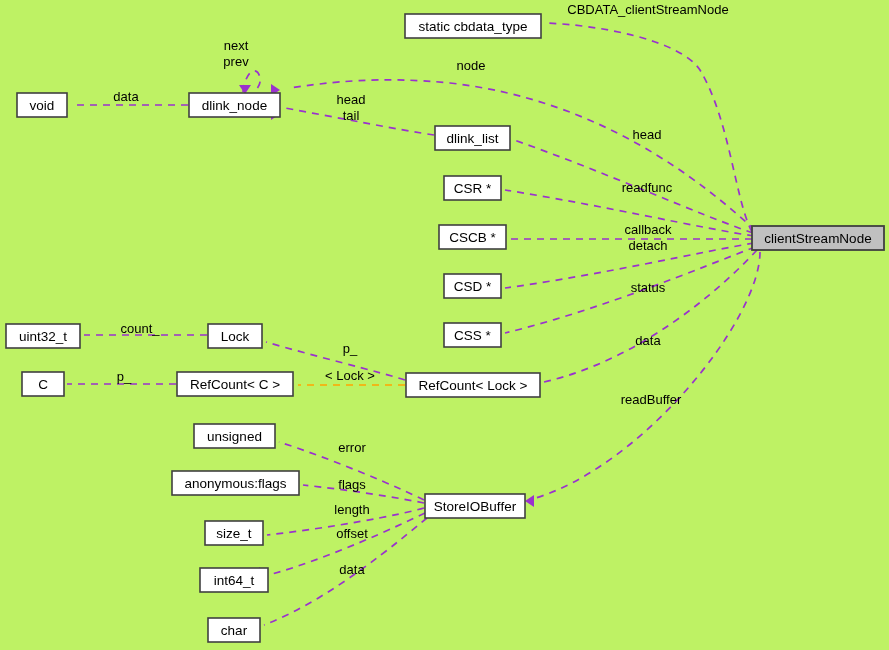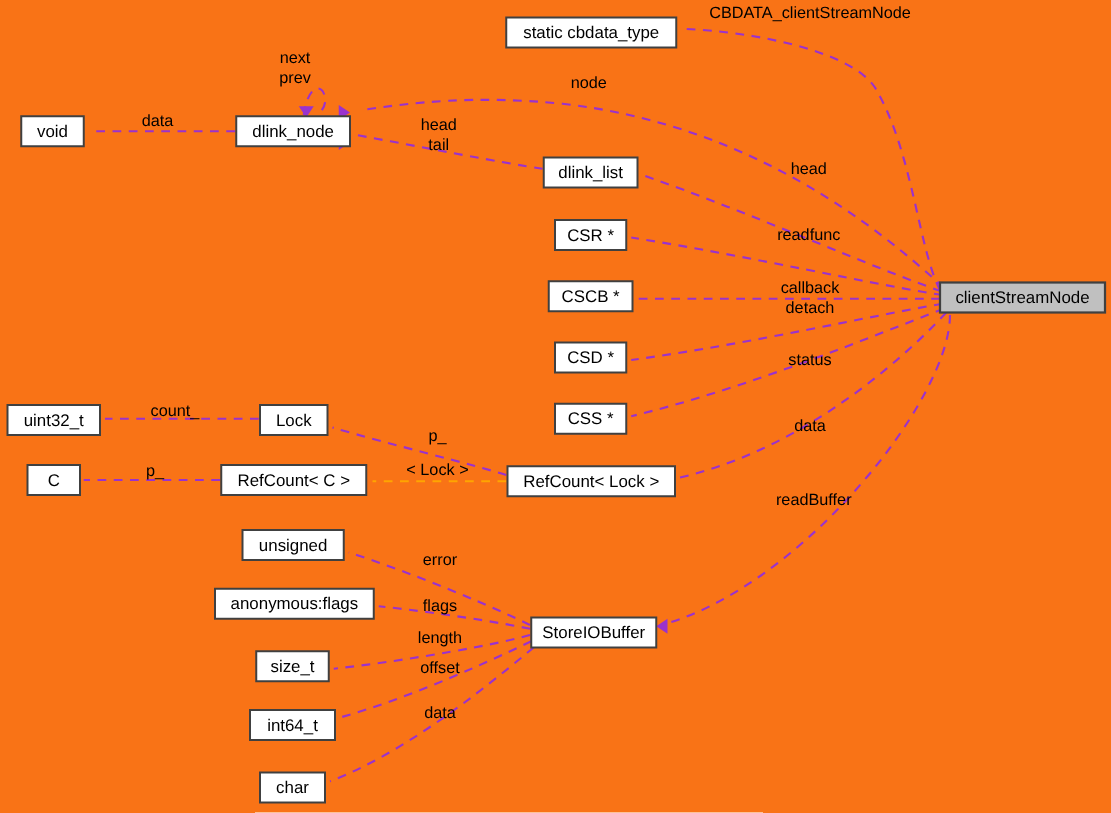--- a/index.html
+++ b/index.html
@@ -7,21 +7,21 @@
     padding: 0;
     background: #ffffff;
   }
   body {
     font-family: "Liberation Sans", sans-serif;
   }
   #diagram-root {
     position: relative;
     width: 889px;
     height: 650px;
-    background: #f97316;
+    background: #bef264;
     overflow: hidden;
   }
   svg#graph {
     position: absolute;
     top: 0;
     left: 0;
     width: 889px;
     height: 650px;
   }
   .node-box rect {

